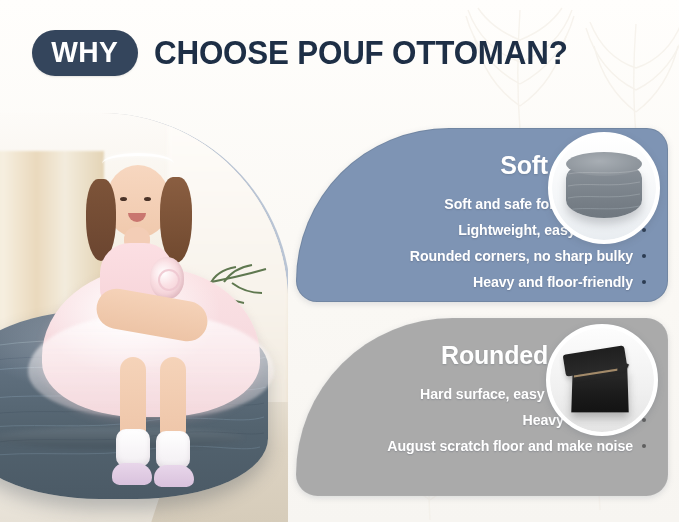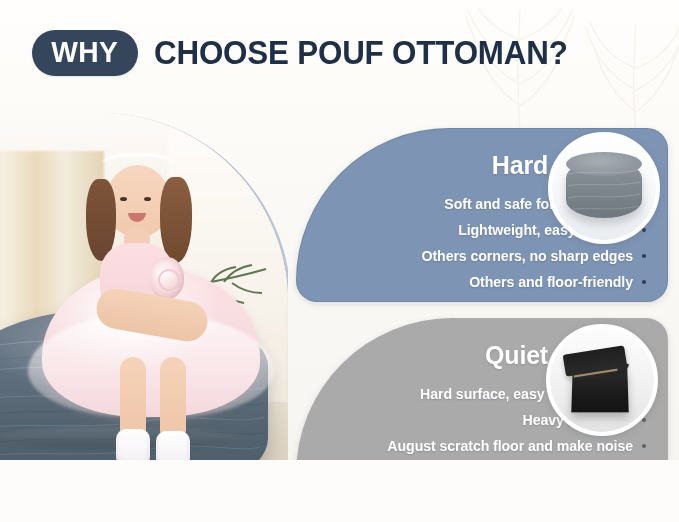--- a/index.html
+++ b/index.html
@@ -1,21 +1,21 @@
 <!DOCTYPE html>
 <html><head>
 <meta charset="utf-8">
 <style>
   html,body{margin:0;padding:0;}
   body{
     width:679px;height:522px;overflow:hidden;
     font-family:"Liberation Sans", sans-serif;
     background:#fdfcfa;
   }
-  #stage{position:relative;width:679px;height:460px;overflow:hidden;background:#ec4899;text-align:center;}
+  #stage{position:relative;width:679px;height:522px;overflow:hidden;background:#ec4899;text-align:center;}
 
   
   .bg-base{position:absolute;inset:0;background:
       linear-gradient(180deg,#fffefc 0%,#fbf9f5 45%,#f7f5f1 100%);}
   .bg-leaves{position:absolute;inset:0;opacity:.55;}
 
   
   .header{position:absolute;left:0;top:22px;width:679px;height:62px;display:flex;align-items:center;}
   .why-badge{
     margin-left:32px;
@@ -313,44 +313,44 @@
           <div class="shoe r"></div>
         </div>
       </div>
     </div>
   </div>
 
   <div class="panel ours" style="left:296px;top:128px;width:370px;height:172px;">
     <div class="panel-body"></div>
 
     <div class="panel-head">
-      <div class="panel-title">Hard</div>
+      <div class="panel-title">Soft</div>
       <svg class="emoji happy" viewBox="0 0 25 25">
         <rect x="0" y="0" width="25" height="25" rx="6" fill="#4dc3ef"></rect>
         <ellipse cx="8.4" cy="8.6" rx="2.3" ry="2.6" fill="#ffffff"></ellipse>
         <ellipse cx="16.6" cy="8.6" rx="2.3" ry="2.6" fill="#ffffff"></ellipse>
         <path d="M5.2,13.4 H19.8 A7.3,7.3 0 0 1 5.2,13.4 Z" fill="#ffffff"></path>
       </svg>
     </div>
 
     <div class="bullets">
       <div class="brow">
         <span class="txt">Soft and safe for kids &amp; pets</span>
         <span class="dot"></span>
       </div>
       <div class="brow">
         <span class="txt">Lightweight, easy to move</span>
         <span class="dot"></span>
       </div>
       <div class="brow">
-        <span class="txt">Others corners, no sharp edges</span>
-        <span class="dot"></span>
-      </div>
-      <div class="brow">
-        <span class="txt">Others and floor-friendly</span>
+        <span class="txt">Rounded corners, no sharp bulky</span>
+        <span class="dot"></span>
+      </div>
+      <div class="brow">
+        <span class="txt">Heavy and floor-friendly</span>
         <span class="dot"></span>
       </div>
     </div>
 
     <div class="bubble ours">
       <div class="bubble-in">
         <div class="mini-pouf"></div>
         <div class="mini-pouf-top"></div>
         <svg class="mini-pouf-tex" viewBox="0 0 76 58" preserveAspectRatio="none">
           <g stroke="#ffffff" stroke-width="0.8" opacity="0.5" fill="none">
@@ -361,21 +361,21 @@
           </g>
         </svg>
       </div>
     </div>
   </div>
 
   <div class="panel others" style="left:296px;top:318px;width:370px;height:176px;">
     <div class="panel-body"></div>
 
     <div class="panel-head">
-      <div class="panel-title">Quiet</div>
+      <div class="panel-title">Rounded</div>
       <svg class="emoji sad" viewBox="0 0 25 25">
         <rect x="0" y="0" width="25" height="25" rx="6" fill="#818181"></rect>
         <g stroke="#ffffff" stroke-width="2.1" stroke-linecap="round">
           <path d="M5,6.5 L9.6,10"></path>
             <path d="M9.6,6.5 L5,10"></path>
           <path d="M15.4,6.5 L20,10"></path>
             <path d="M20,6.5 L15.4,10"></path>
         </g>
         <path d="M6.5,18.6 C9,15.2 10.6,18.4 12.5,15.6 C14.4,18.4 16,15.2 18.5,18.6 Z" fill="#ffffff"></path>
       </svg>

